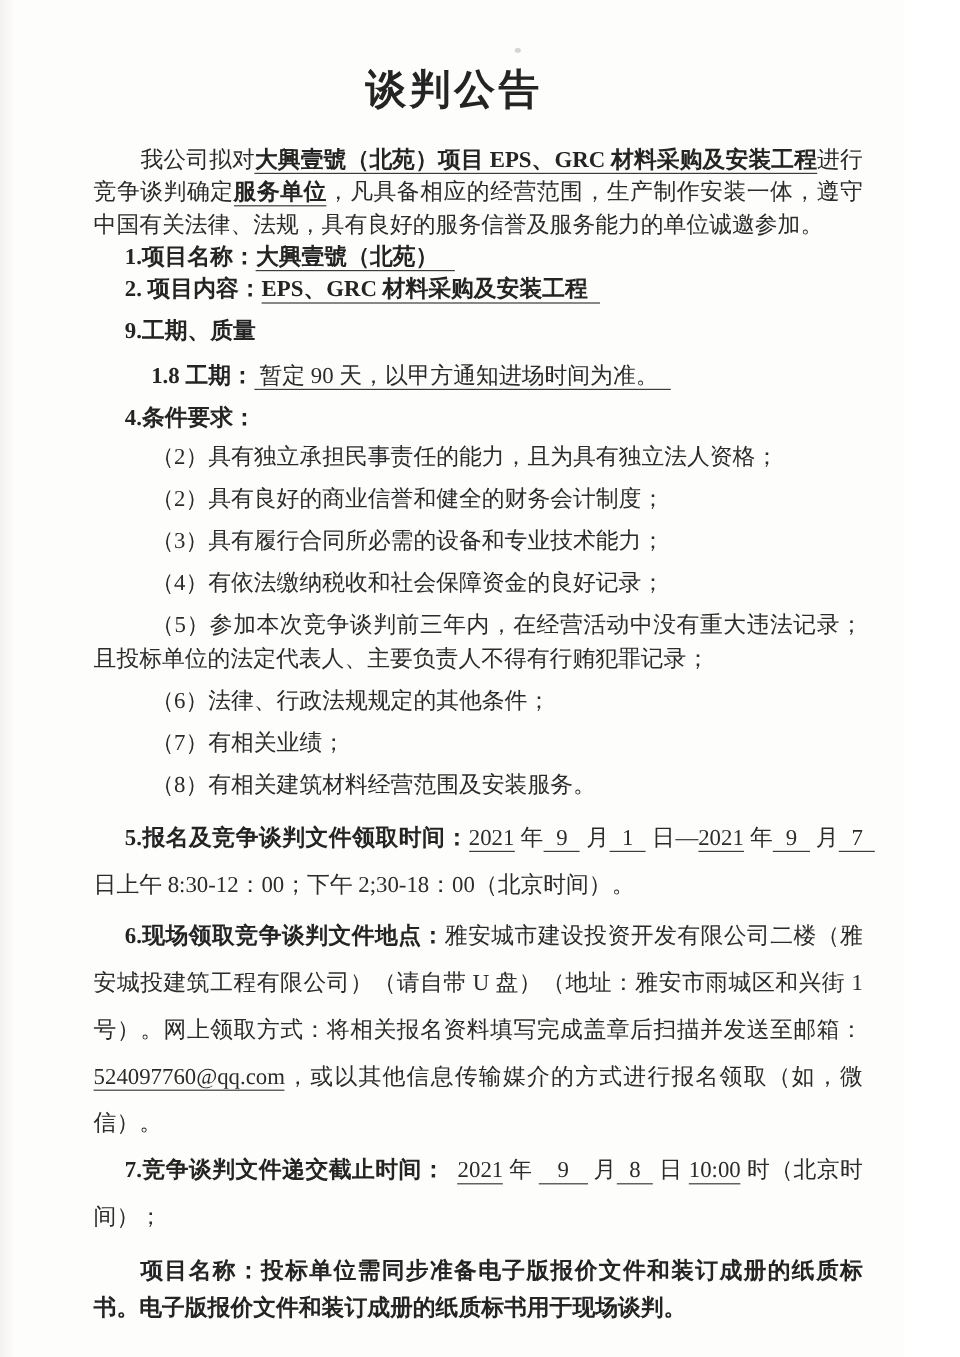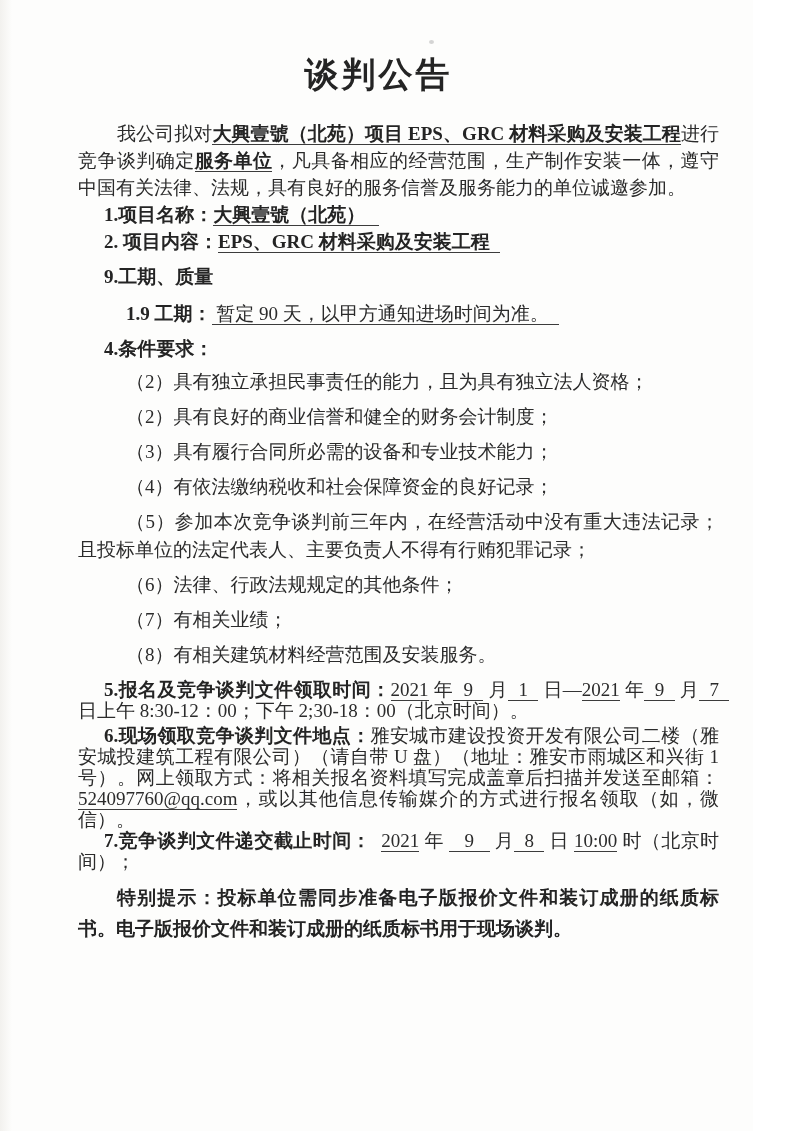--- a/index.html
+++ b/index.html
@@ -24,21 +24,21 @@
     color:#242424;
   }
   p{margin:0;text-align:justify;}
   .sg{white-space:pre-wrap;}
   .u{border-bottom:1px solid #3c3c3c;white-space:pre-wrap;}
   .b{font-weight:bold;color:#242424;margin-top:12px;}
   .intro{line-height:27px;text-indent:39px;}
   .num{line-height:27px;text-indent:26px;}
   .sub{line-height:27px;text-indent:48px;}
   .cond{line-height:28px;text-indent:48px;margin-top:7px;}
-  .sec{line-height:21px;text-indent:26px;}
+  .sec{line-height:39px;text-indent:26px;}
   .notice{line-height:31px;text-indent:39px;margin-top:10px;}
   .mt4{margin-top:4px;}.mt6{margin-top:6px;}.mt8{margin-top:8px;}
   .mt10{margin-top:10px;}.mt18{margin-top:18px;}
   .padr14{padding-right:14px;}
   .padr10{padding-right:10px;}
   .padr8{padding-right:8px;}
   .scan-dot{position:absolute;left:429px;top:40px;width:5px;height:4px;background:#b9b9b9;border-radius:50%;opacity:.6;}
 </style>
 </head>
 <body>
@@ -50,36 +50,36 @@
   <h1 class="title">谈判公告</h1>
 
   <p class="intro"><span class="sg">我公司拟对</span><span class="b u">大興壹號（北苑）项目 EPS、GRC 材料采购及安装工程</span><span class="sg">进行竞争谈判确定</span><span class="b u">服务单位</span><span class="sg">，凡具备相应的经营范围，生产制作安装一体，遵守中国有关法律、法规，具有良好的服务信誉及服务能力的单位诚邀参加。</span></p>
 
   <p class="num"><span class="b sg">1.项目名称：</span><span class="b u padr14">大興壹號（北苑）</span></p>
 
   <p class="num"><span class="b sg">2. 项目内容：</span><span class="b u padr10">EPS、GRC 材料采购及安装工程</span></p>
 
   <p class="num mt8"><span class="b sg">9.工期、质量</span></p>
 
-  <p class="sub mt10"><span class="b sg">1.9 工期：</span><span class="u padr10"> 暂定 90 天，以甲方通知进场时间为准。</span></p>
+  <p class="sub mt10"><span class="b sg">1.8 工期：</span><span class="u padr10"> 暂定 90 天，以甲方通知进场时间为准。</span></p>
 
 
   <p class="num mt8"><span class="b sg">4.条件要求：</span></p>
 
 
   <p class="cond mt6">（2）具有独立承担民事责任的能力，且为具有独立法人资格；</p>
   <p class="cond">（2）具有良好的商业信誉和健全的财务会计制度；</p>
   <p class="cond">（3）具有履行合同所必需的设备和专业技术能力；</p>
   <p class="cond">（4）有依法缴纳税收和社会保障资金的良好记录；</p>
   <p class="cond">（5）参加本次竞争谈判前三年内，在经营活动中没有重大违法记录；且投标单位的法定代表人、主要负责人不得有行贿犯罪记录；</p>
   <p class="cond">（6）法律、行政法规规定的其他条件；</p>
   <p class="cond">（7）有相关业绩；</p>
   <p class="cond">（8）有相关建筑材料经营范围及安装服务。</p>
 
   <p class="sec mt10"><span class="b sg">5.报名及竞争谈判文件领取时间：</span><span class="u">2021</span><span class="sg"> 年</span><span class="u">  9  </span><span class="sg"> 月</span><span class="u">  1  </span><span class="sg"> 日—</span><span class="u">2021</span><span class="sg"> 年</span><span class="u">  9  </span><span class="sg"> 月</span><span class="u">  7  </span><span class="sg"> 日上午 8:30-12：00；下午 2;30-18：00（北京时间）。</span></p>
 
   <p class="sec mt4"><span class="b sg">6.现场领取竞争谈判文件地点：</span><span class="sg">雅安城市建设投资开发有限公司二楼（雅安城投建筑工程有限公司）（请自带 U 盘）（地址：雅安市雨城区和兴街 1 号）。网上领取方式：将相关报名资料填写完成盖章后扫描并发送至邮箱：</span><span class="u">524097760@qq.com</span><span class="sg">，或以其他信息传输媒介的方式进行报名领取（如，微信）。</span></p>
 
   <p class="sec"><span class="b sg">7.竞争谈判文件递交截止时间：</span><span class="sg">  </span><span class="u">2021</span><span class="sg"> 年 </span><span class="u">   9   </span><span class="sg"> 月</span><span class="u">  8  </span><span class="sg"> 日 </span><span class="u">10:00</span><span class="sg"> 时（北京时间）；</span></p>
 
-  <p class="notice b">特别提示：投标单位需同步准备电子版报价文件和装订成册的纸质标书。电子版报价文件和装订成册的纸质标书用于现场谈判。</p>
+  <p class="notice b">项目名称：投标单位需同步准备电子版报价文件和装订成册的纸质标书。电子版报价文件和装订成册的纸质标书用于现场谈判。</p>
 
 </div>
 
 </body></html>

